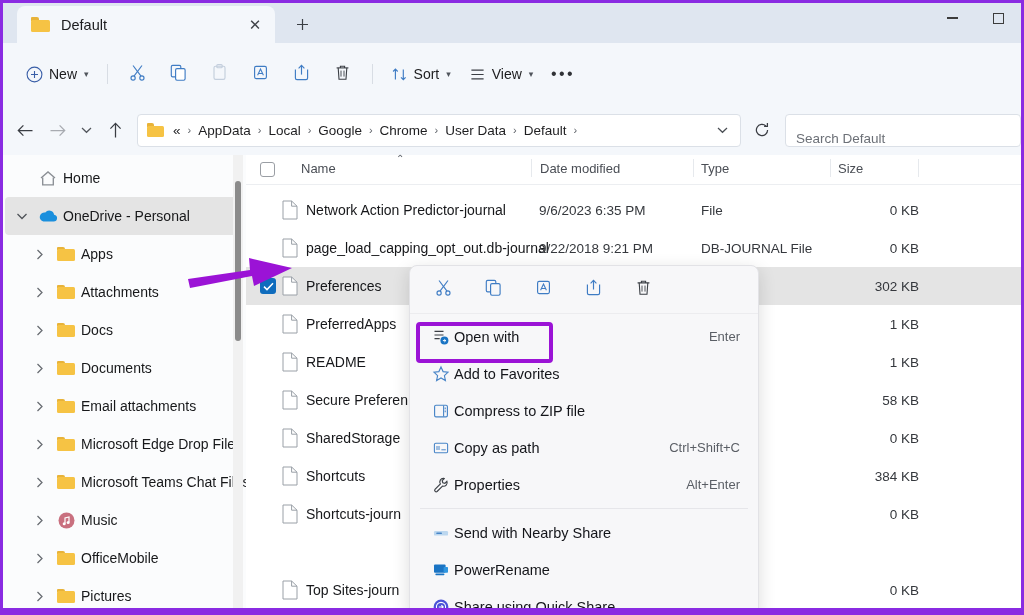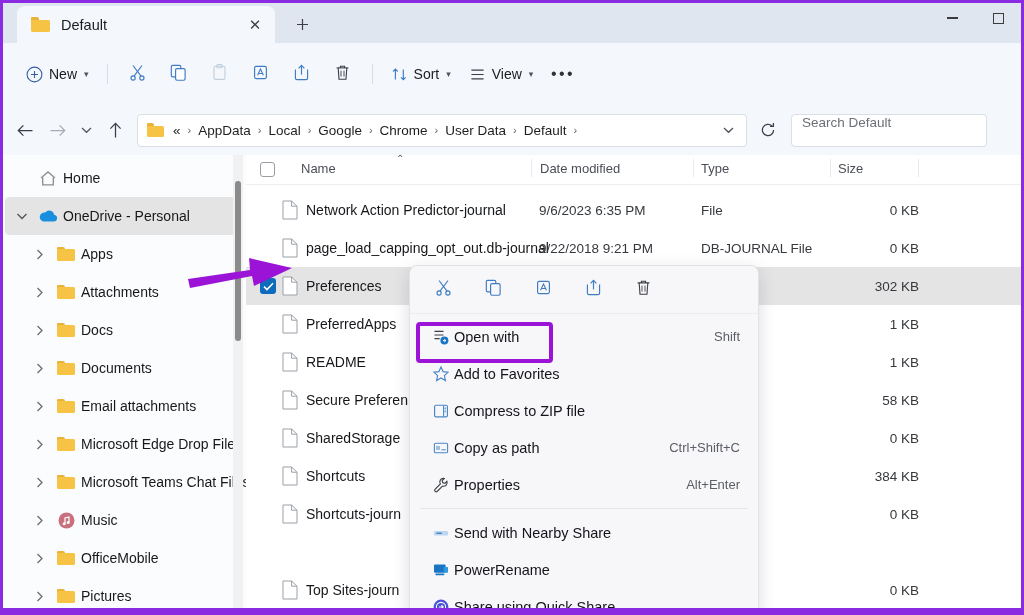--- a/index.html
+++ b/index.html
@@ -118,23 +118,23 @@
     background: #f6c344; border-radius: 1.5px;
   }
   .crumb { font-size: 13.5px; color: #1e1e20; padding: 2px 2px; white-space: nowrap;}
   .crumb-sep { font-size: 11px; color: #5b5f66; padding: 0 5px; }
   .crumb-dd { margin-left: auto; font-size: 10px; color: #4a4e54; padding: 0 8px; }
   .refreshbtn {
     width: 34px; height: 33px; display: flex; align-items: center; justify-content: center;
     color: #3a3d43; margin-left: 4px;
   }
   .searchbox {
-    margin-left: 6px; height: 33px; width: 196px;
+    margin-left: 6px; height: 33px; width: 236px;
     background: #ffffff; border: 1px solid #dbe0e7; border-radius: 4px;
-    display: flex; align-items: flex-start; padding: 0 10px;
+    display: flex; align-items: flex-end; padding: 0 10px;
     font-size: 13.5px; color: #6c7077;
   }
 
   
   .body {
     position: absolute; left: 0; top: 152px; width: 1018px; height: 456px;
     display: flex; background: #ffffff;
   }
   .sidebar {
     position: relative;
@@ -792,21 +792,21 @@
 
     <div class="ctx-item" style="margin-top:4px">
       <span class="ctx-ico">
         <svg width="18" height="18" viewBox="0 0 18 18" fill="none" stroke="#3b3f45" stroke-width="1.1">
           <path d="M2.5 3.4h9M2.5 7h9M2.5 10.6h5.2"></path>
           <circle cx="12.4" cy="12.6" r="4" fill="#1a74c4" stroke="none"></circle>
           <path d="M10.9 12.6h3M12.3 11.2l1.5 1.4-1.5 1.4" stroke="#fff" stroke-width="1"></path>
         </svg>
       </span>
       <span class="ctx-label">Open with</span>
-      <span class="ctx-accel">Shift</span>
+      <span class="ctx-accel">Enter</span>
     </div>
 
     <div class="ctx-item">
       <span class="ctx-ico">
         <svg width="18" height="18" viewBox="0 0 18 18" fill="none" stroke="#4a86c8" stroke-width="1.15">
           <path d="M9 2 L11.1 6.6 L16 7.2 L12.4 10.6 L13.4 15.5 L9 13 L4.6 15.5 L5.6 10.6 L2 7.2 L6.9 6.6 Z"></path>
         </svg>
       </span>
       <span class="ctx-label">Add to Favorites</span>
       <span class="ctx-accel"></span>

